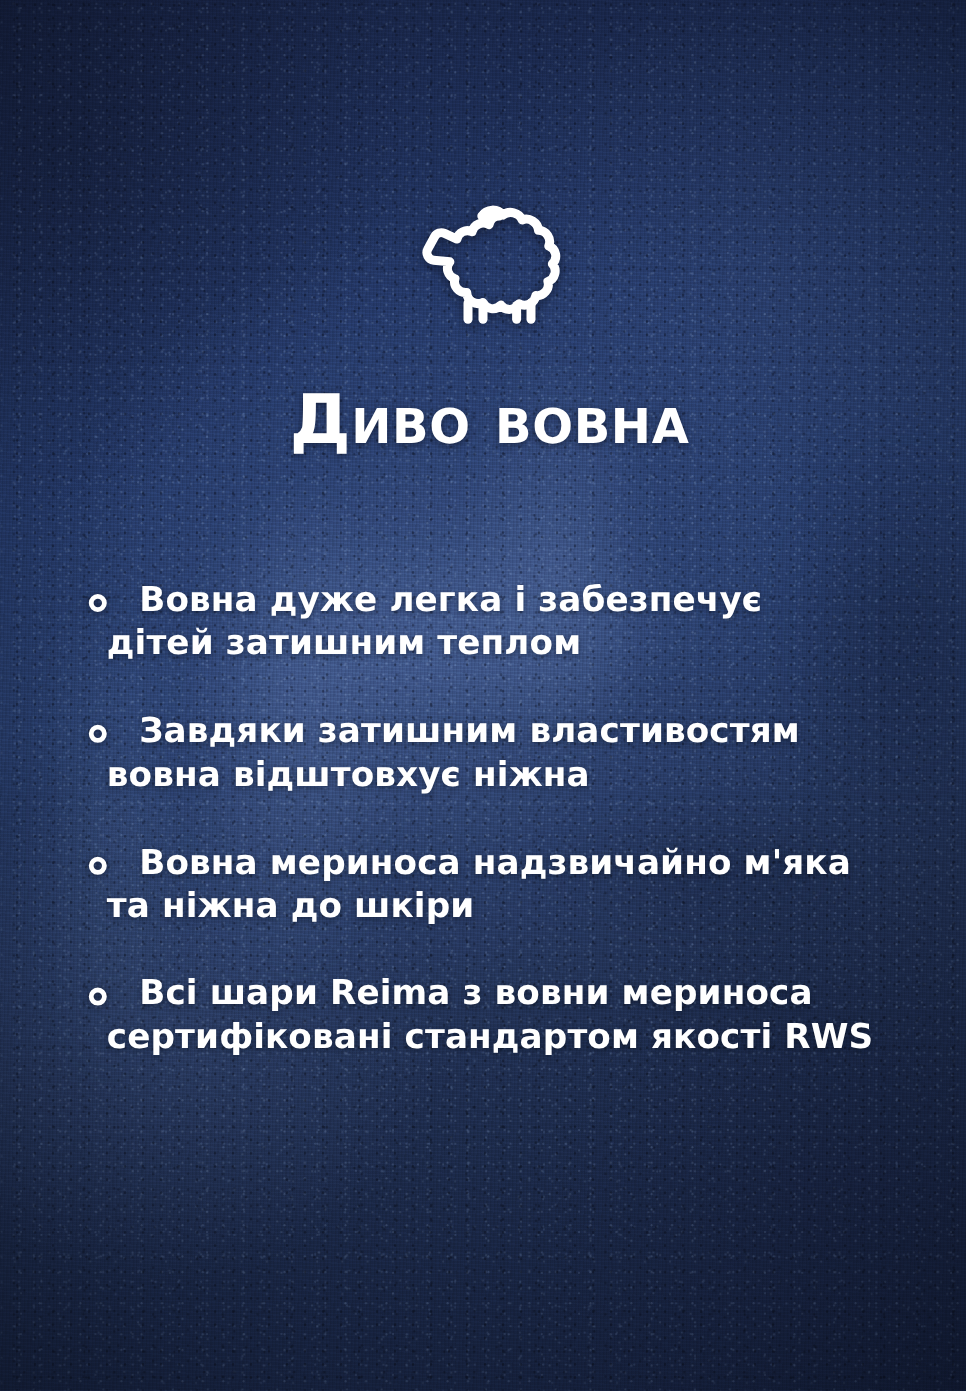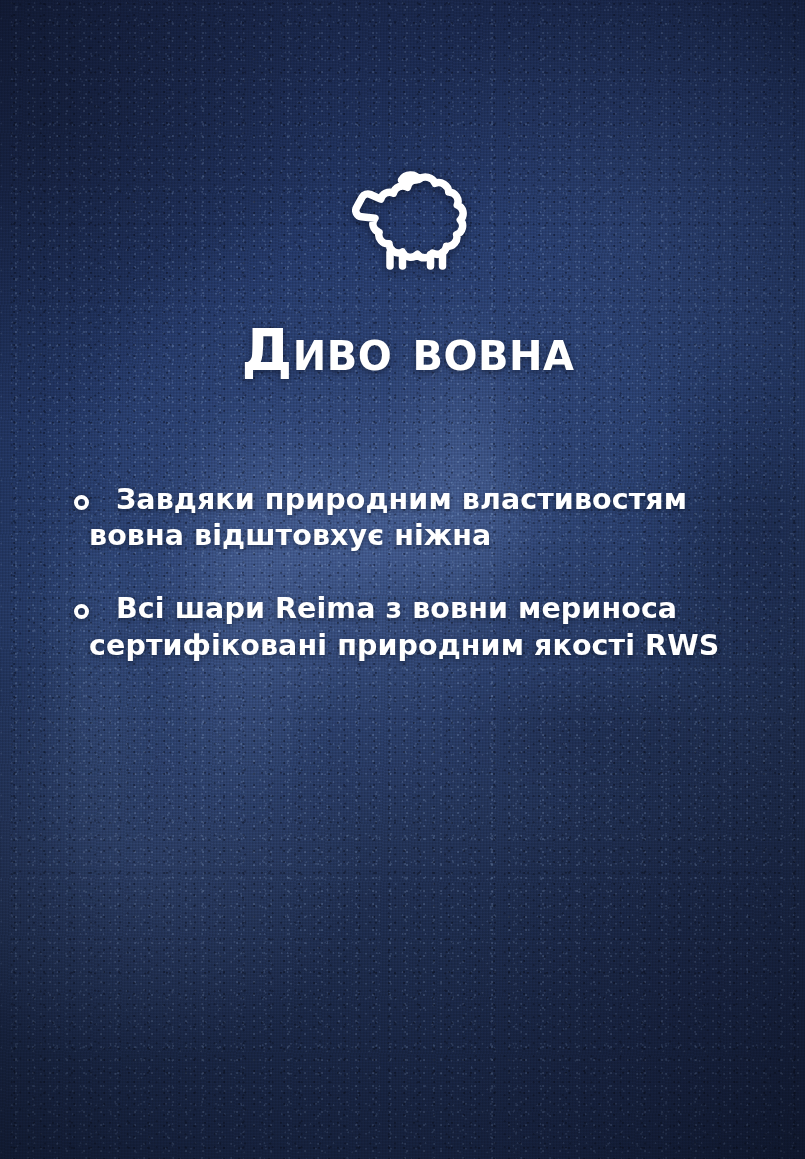--- a/index.html
+++ b/index.html
@@ -209,33 +209,47 @@
           <path d="M92.5 88.5 L92.5 100.0"></path>
           <path d="M104.5 86.5 L104.5 100.0"></path>
         </g>
       </svg>
     </div>
 
     <h1 class="title">Диво вовна</h1>
 
     <div class="bullets">
 
-
-      <div class="bullet-row">
-        <span class="bullet-marker"></span>
-        <div class="bullet-text">
-          <span class="line">Завдяки природним властивостям</span>
+      <div class="bullet-row">
+        <span class="bullet-marker"></span>
+        <div class="bullet-text">
+          <span class="line">Вовна дуже легка і забезпечує</span>
+          <span class="line">дітей затишним теплом</span>
+        </div>
+      </div>
+
+      <div class="bullet-row">
+        <span class="bullet-marker"></span>
+        <div class="bullet-text">
+          <span class="line">Завдяки затишним властивостям</span>
           <span class="line">вовна відштовхує ніжна</span>
         </div>
       </div>
 
+      <div class="bullet-row">
+        <span class="bullet-marker"></span>
+        <div class="bullet-text">
+          <span class="line">Вовна мериноса надзвичайно м'яка</span>
+          <span class="line">та ніжна до шкіри</span>
+        </div>
+      </div>
 
       <div class="bullet-row">
         <span class="bullet-marker"></span>
         <div class="bullet-text">
           <span class="line">Всі шари Reima з вовни мериноса</span>
-          <span class="line">сертифіковані природним якості RWS</span>
+          <span class="line">сертифіковані стандартом якості RWS</span>
         </div>
       </div>
 
     </div>
   </div>
 </div>
 
 </body></html>

